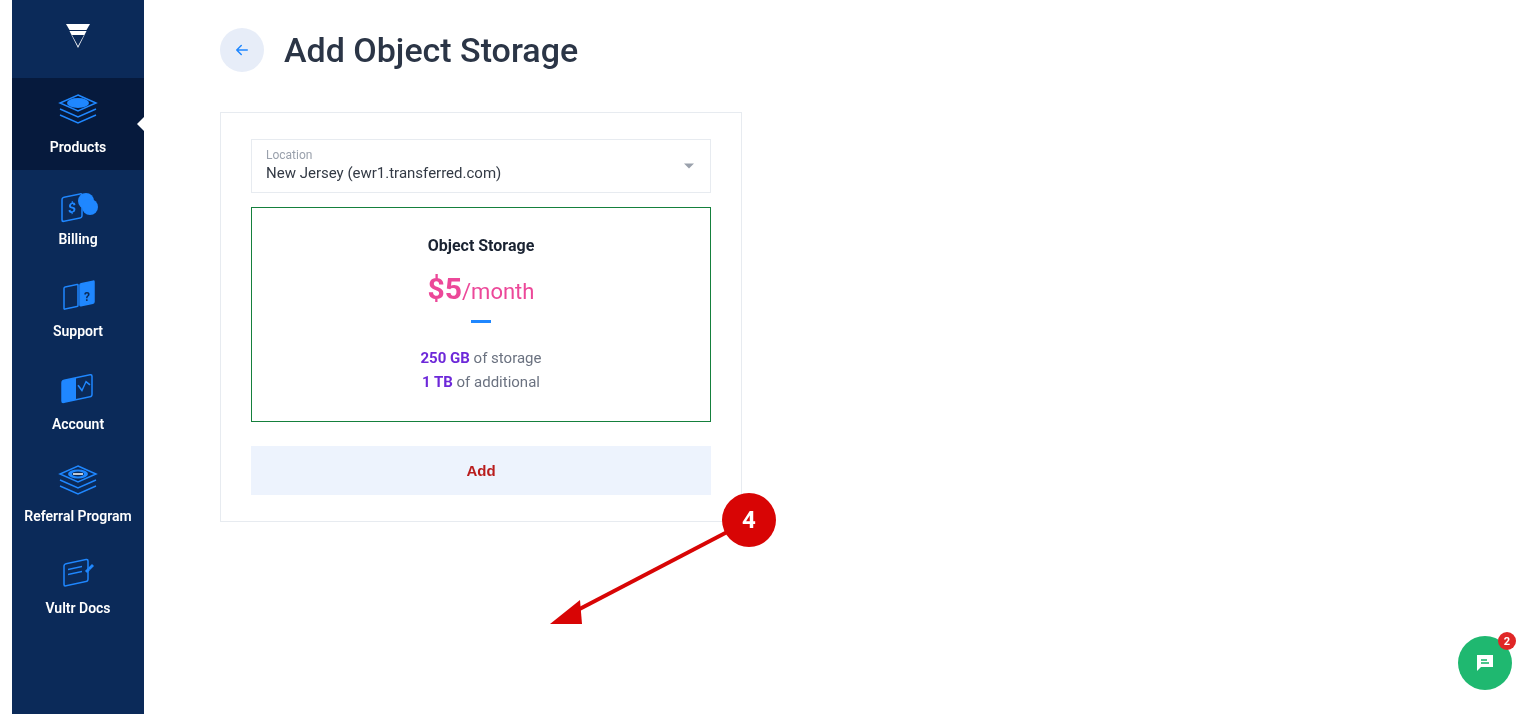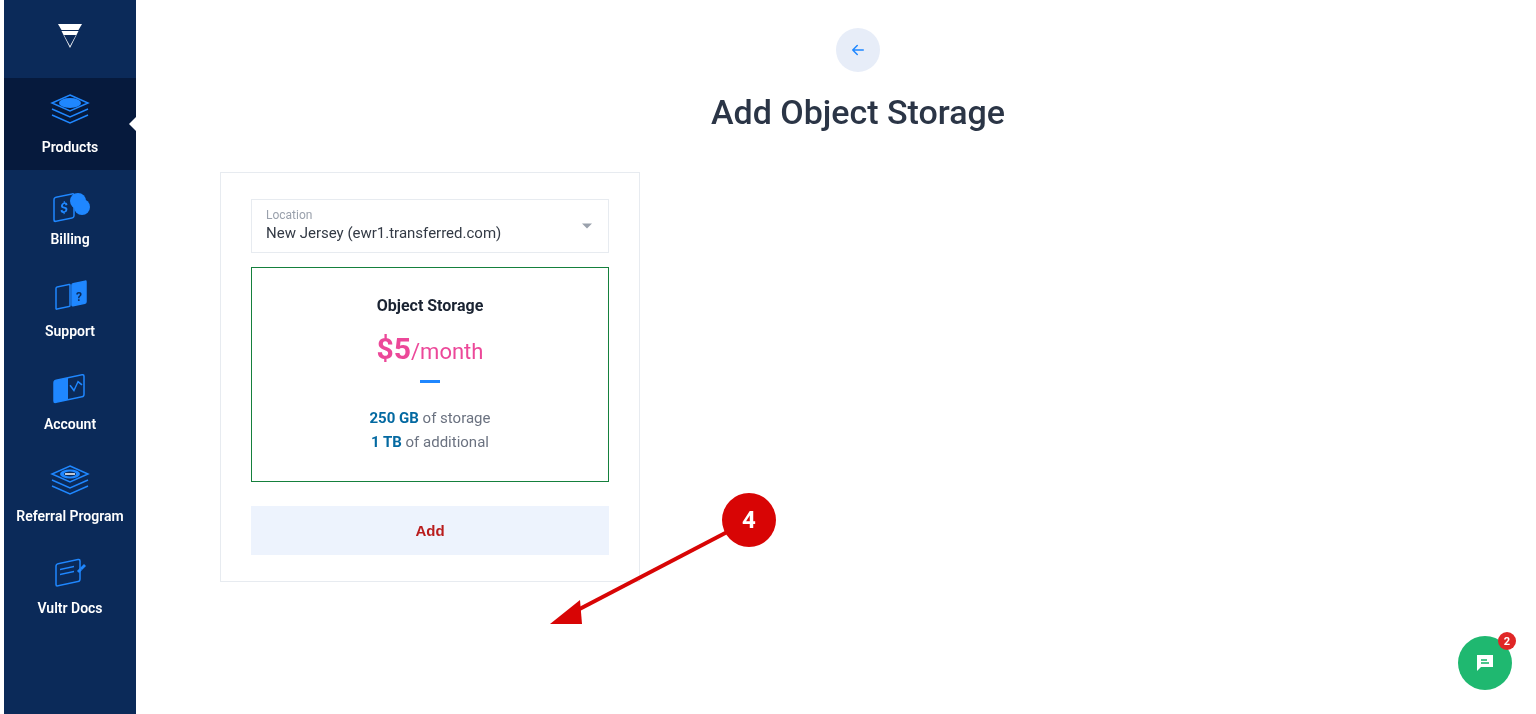--- a/index.html
+++ b/index.html
@@ -6,21 +6,21 @@
     body {
       font-family: -apple-system, BlinkMacSystemFont, "Segoe UI", Roboto, Arial, sans-serif;
       background: #ffffff;
       overflow: hidden;
       width: 1536px;
       height: 714px;
       position: relative;
     }
     .sidebar {
       position: absolute;
-      left: 4px;
+      left: 12px;
       top: 0;
       width: 132px;
       height: 714px;
       background: #0b2a59;
       display: flex;
       flex-direction: column;
       align-items: center;
       padding-top: 18px;
     }
     .logo {
@@ -75,40 +75,39 @@
       top: 0;
       right: 0;
       bottom: 0;
       padding: 28px 40px 0 88px;
     }
     .header-row {
       display: flex;
       align-items: center;
       gap: 20px;
       margin-bottom: 40px;
-      flex-direction: column;
     }
     .back-btn {
       width: 44px;
       height: 44px;
       border-radius: 50%;
       background: #e7edf8;
       display: flex;
       align-items: center;
       justify-content: center;
       cursor: pointer;
     }
     .back-btn svg { width: 18px; height: 18px; }
     .page-title {
       font-size: 34px;
       font-weight: 500;
       color: #2b3546;
     }
     .card {
-      width: 420px;
+      width: 522px;
       border: 1px solid #e7ebf0;
       padding: 26px 30px 26px 30px;
     }
     .field {
       border: 1px solid #e7ebf0;
       padding: 8px 14px 10px 14px;
       margin-bottom: 14px;
       position: relative;
     }
     .field-label {
@@ -166,21 +165,21 @@
       background: #1f87ff;
       margin: 0 auto 26px auto;
     }
     .spec-line {
       font-size: 15px;
       color: #6b7280;
       margin-bottom: 6px;
     }
     .spec-line .bold {
       font-weight: 700;
-      color: #0369a1;
+      color: #6d28d9;
     }
     .overage {
       font-size: 13px;
       color: #9aa1ac;
       margin-top: 20px;
       line-height: 1.9;
     }
     .add-btn {
       width: 100%;
       background: #edf3fd;

